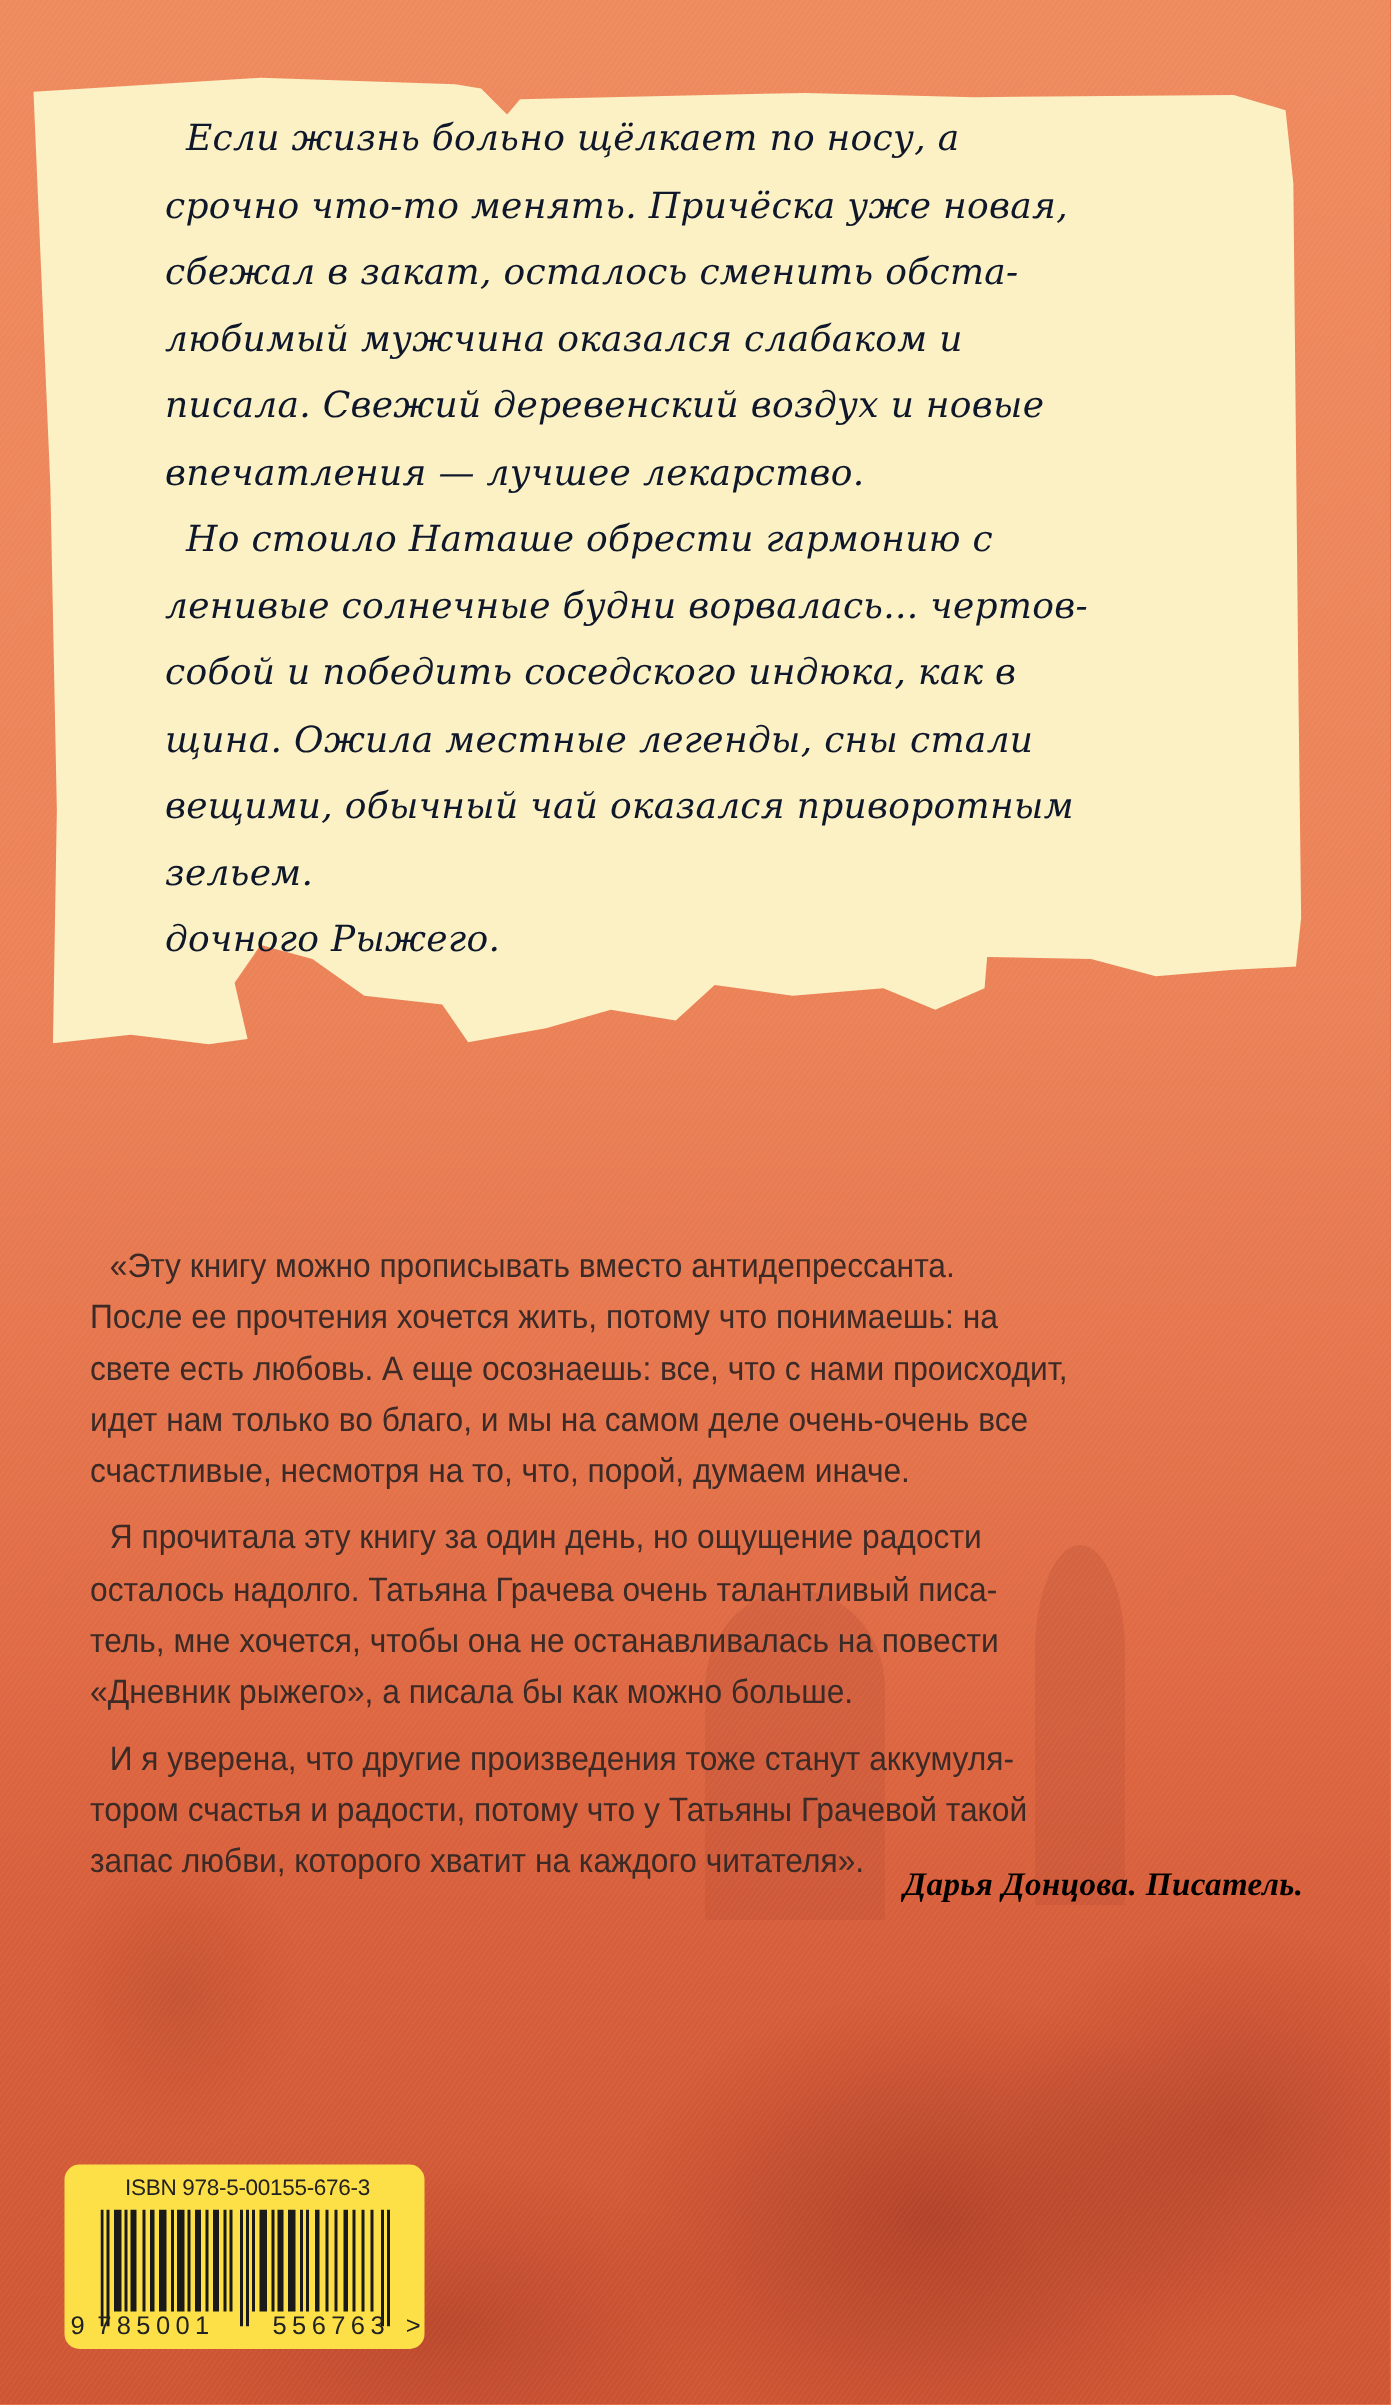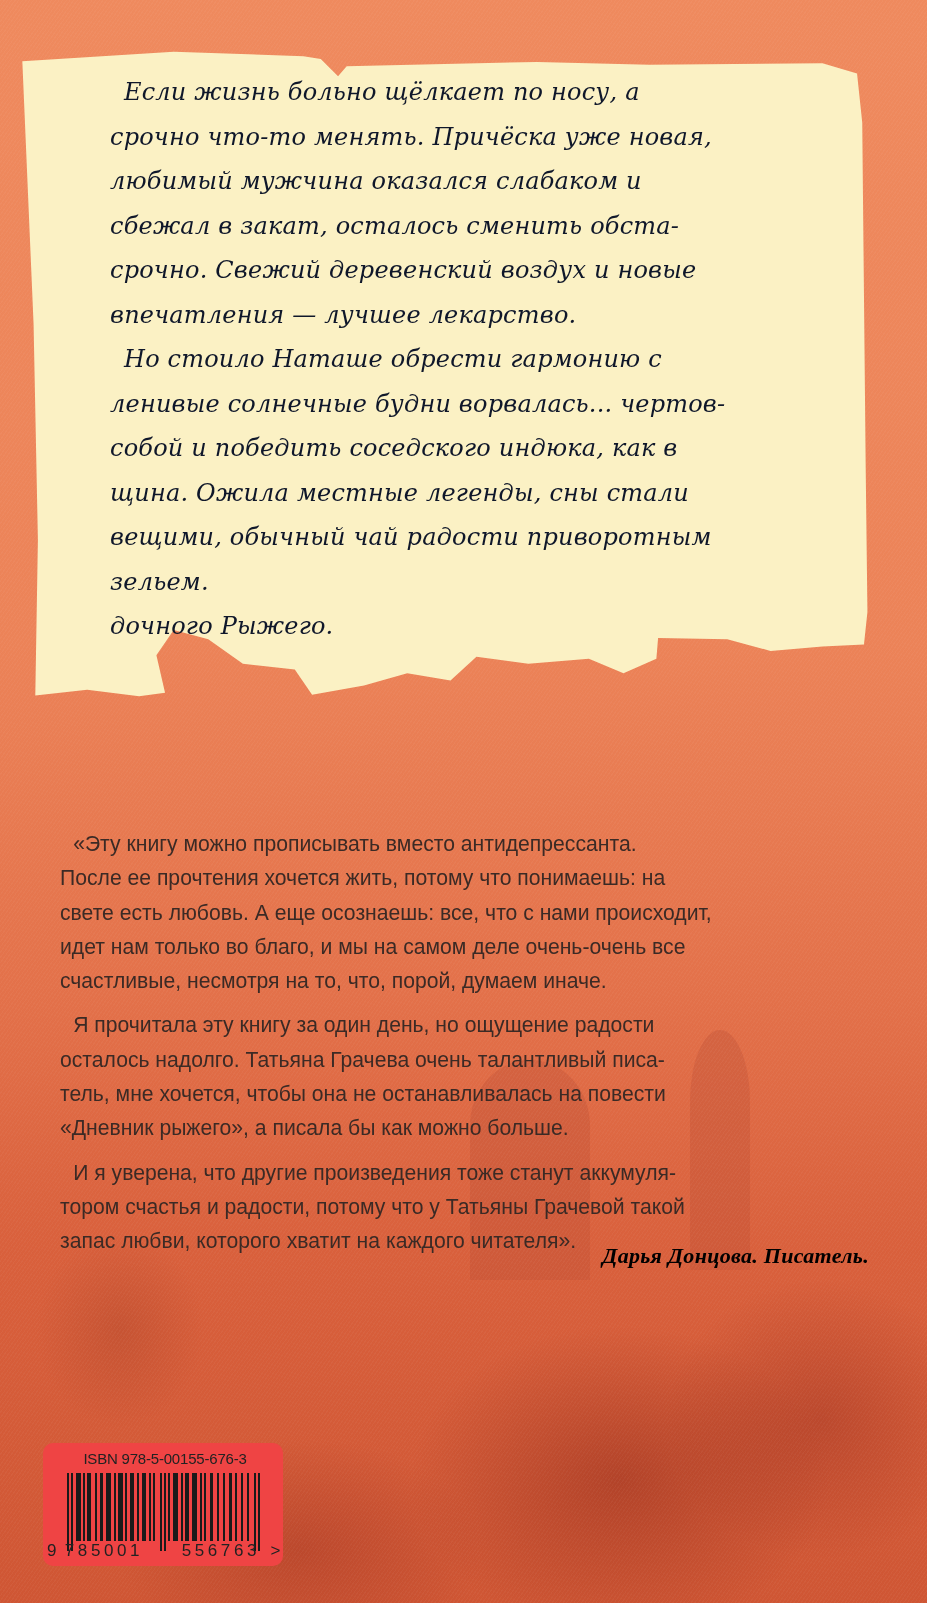--- a/index.html
+++ b/index.html
@@ -57,21 +57,21 @@
   .review .indent { padding-left: 14px; }
   .review .para-gap { height: 10px; }
   .signature {
     position: absolute; right: 58px; top: 1243px;
     font-family: Liberation Serif, serif; font-weight: bold; font-style: italic;
     font-size: 22px; color: #000000; letter-spacing: 0.3px;
   }
 
   .barcode-box {
     position: absolute; left: 43px; top: 1443px; width: 240px; height: 123px;
-    background: #ef4444; border-radius: 10px;
+    background: #fde047; border-radius: 10px;
   }
   .isbn {
     position: absolute; left: 22px; top: 7px; width: 200px;
     font-family: "Liberation Sans", sans-serif; font-size: 15px; color: #222;
     text-align: center; letter-spacing: -0.2px;
   }
   .bars {
     position: absolute; left: 24px; top: 30px; width: 195px; height: 78px;
   }
   .barcode-digits {
@@ -90,29 +90,29 @@
 <div class="bg">
   <div class="silhouette"></div>
   <div class="silhouette s2"></div>
 </div>
 
 <div class="paper"></div>
 
 <div class="handwriting">
   <span class="line" style="padding-left:14px">Если жизнь больно щёлкает по носу, а</span>
   <span class="line">срочно что-то менять. Причёска уже новая,</span>
+  <span class="line">сбежал в закат, осталось сменить обста-</span>
   <span class="line">любимый мужчина оказался слабаком и</span>
-  <span class="line">сбежал в закат, осталось сменить обста-</span>
-  <span class="line">срочно. Свежий деревенский воздух и новые</span>
+  <span class="line">писала. Свежий деревенский воздух и новые</span>
   <span class="line">впечатления — лучшее лекарство.</span>
   <span class="line" style="padding-left:14px">Но стоило Наташе обрести гармонию с</span>
   <span class="line">ленивые солнечные будни ворвалась... чертов-</span>
   <span class="line">собой и победить соседского индюка, как в</span>
   <span class="line">щина. Ожила местные легенды, сны стали</span>
-  <span class="line">вещими, обычный чай радости приворотным</span>
+  <span class="line">вещими, обычный чай оказался приворотным</span>
   <span class="line">зельем.</span>
   <span class="line">дочного Рыжего.</span>
 </div>
 
 <div class="review">
   <span class="line indent">«Эту книгу можно прописывать вместо антидепрессанта.</span>
   <span class="line">После ее прочтения хочется жить, потому что понимаешь: на</span>
   <span class="line">свете есть любовь. А еще осознаешь: все, что с нами происходит,</span>
   <span class="line">идет нам только во благо, и мы на самом деле очень-очень все</span>
   <span class="line">счастливые, несмотря на то, что, порой, думаем иначе.</span>

